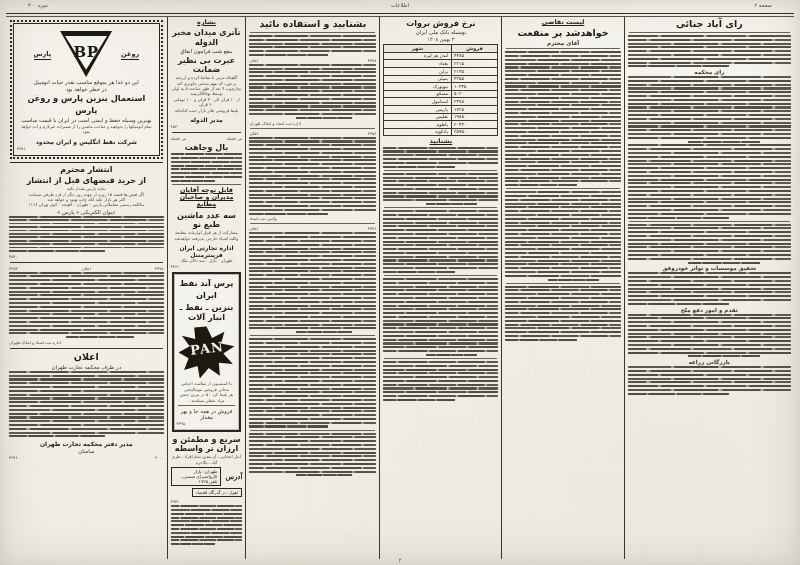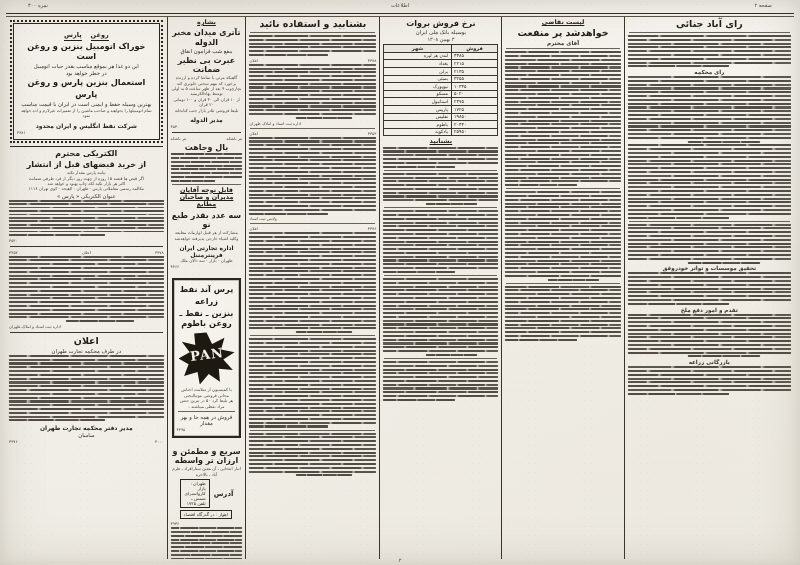--- a/index.html
+++ b/index.html
@@ -114,21 +114,21 @@
       rgba(42,36,28,.80) 55%, rgba(42,36,28,.22) 56%,
       rgba(42,36,28,.78) 58.5%, rgba(42,36,28,.78) 81%,
       rgba(42,36,28,.26) 82%, rgba(42,36,28,.76) 84%,
       rgba(42,36,28,.76) 100%);}
   .ln.short{width:62%;margin-right:auto;margin-left:0;}
   .ln.short2{width:44%;margin-right:19%;}
   .ln.tiny{height:1.7px;}
 
   
   .adbox{
-    border:1px solid #2b251d;margin:9px 1px;padding:3px 3px 4px;
+    border:1px solid #2b251d;margin:3px 1px;padding:3px 3px 4px;
     background:rgba(255,255,255,.25);
     position:relative;
   }
   .adbox.fancy{
     border:2.6px double #2b251d;
     box-shadow:inset 0 0 0 1px rgba(43,37,29,.25);
   }
   .adbox.orn{
     border:1px solid #2b251d;
     outline:2.6px dotted #2b251d;outline-offset:1.5px;
@@ -184,21 +184,21 @@
   }
   .rate-tbl th,.rate-tbl td{
     border:.7px solid #3a342a;padding:.6px 1.5px;text-align:center;
     line-height:5.4px;
   }
   .rate-tbl th{font-weight:bold;font-size:5px;background:rgba(0,0,0,.035);}
   .rate-tbl td.city{text-align:right;padding-right:2.5px;}
   .rate-tbl td.val{text-align:left;padding-left:2.5px;letter-spacing:.2px;}
 
   
-  .addr-row{display:flex;align-items:center;justify-content:flex-end;gap:4px;margin:2px 9px;}
+  .addr-row{display:flex;align-items:center;justify-content:space-between;gap:4px;margin:2px 0;font-family:Liberation Serif, serif;}
   .addr-key{font-size:7px;font-weight:bold;color:#231e17;}
   .addr-box{border:1px solid #2b251d;padding:1px 3px;font-size:4.4px;line-height:5px;color:#332c23;}
 
   .refno{font-size:4px;color:#4a4236;text-align:left;margin-top:1px;}
   .refrow{display:flex;justify-content:space-between;font-size:4px;color:#4a4236;margin:1px 0;}
   .center{text-align:center;}
   .pgnum{position:absolute;bottom:2px;left:50%;transform:translateX(-50%);font-size:5px;color:#4a4236;}
 </style>
 </head>
 <body>
@@ -723,31 +723,31 @@
           <div class="ln v3"></div>
         <div class="ln"></div>
           <div class="ln v2"></div>
           <div class="ln v3"></div>
         <div class="ln"></div>
           <div class="ln short"></div>
       </div>
 
       <hr class="hr-thin">
       <div class="hd hd-sm">قابل توجه آقایان مدیران و صاحبان مطابع</div>
-      <div class="hd hd-md">سه عدد بقدر طبع نو</div>
+      <div class="hd hd-md">سه عدد ماشین طبع نو</div>
       <div class="ad-fine">مشارکت از هر قبیل لوازمات مطبعه</div>
       <div class="ad-fine">وکلیه اشیاء خارجی پذیرفته خواهدشد</div>
       <div class="ad-sign">اداره تجارتی ایران فرینترمننل</div>
       <div class="ad-fine">طهران - بازار - سه دالان ملک</div>
       <div class="refno">۴۴۶۶</div>
 
       <div class="adbox fancy">
         <div class="ad-title">پرس آند نفط</div>
-        <div class="ad-title">زراعه</div>
-        <div class="ad-title">بنزین ـ نفط ـ روغن باطوم</div>
+        <div class="ad-title">ایران</div>
+        <div class="ad-title">بنزین ـ نفط ـ انبار آلات</div>
         <div class="pan-mark">
           <div class="pan-burst"></div>
           <div class="pan-txt">PAN</div>
         </div>
         <div class="ad-fine">با کمیسیون از سلامت اجناس مجانی فروشی موتیالیجتی</div>
         <div class="ad-fine">هر بلیط کرد ۵۰ در بنزین جنس مراد نفظی میباشند ـ</div>
         <hr class="hr-thin">
         <div class="ad-sub">فروش در همه جا و بهر مقدار</div>
         <div class="refno">۴۳۹۵</div>
       </div>
@@ -775,36 +775,40 @@
         <div class="ln v2"></div>
           <div class="ln short"></div>
       </div>
     </div>
 
     <div class="col c6">
 
       <div class="adbox orn">
         <div class="bp-wrap">
           <span class="bp-side"><u>روغن</u></span>
+          <span class="bp-mark">
+            <span class="bp-tri"></span>
+            <span class="bp-tri-in"></span>
+            <span class="bp-txt">BP</span>
+          </span>
           <span class="bp-side"><u>پارس</u></span>
         </div>
-        <div class="ad-title">خوراک اتومبیل بنزین و روغن است</div>
         <div class="ad-sub">این دو غذا هر بموقع مناسب بقدر حیات اتومبیل</div>
         <div class="ad-sub">در خطر خواهد بود</div>
         <div class="ad-title">استعمال بنزین پارس و روغن</div>
         <div class="ad-title">پارس</div>
         <div class="ad-sub">بهترین وسیله حفظ و ایمنی است در ایران با قیمت مناسب</div>
         <div class="ad-fine">تمام اتومبیلها را بخواهید و صاحب ماشین را از تعمیرات غیرلازم و اده خواهد نمود</div>
         <div class="ad-sign">شرکت نفط انگلیس و ایران محدود</div>
         <div class="refno">۴۳۸۱</div>
       </div>
 
       <hr class="hr-dbl">
 
-      <div class="hd hd-md">الکتریکی محترم</div>
+      <div class="hd hd-md">انتشار محترم</div>
       <div class="hd hd-md">از خرید قبضهای قبل از انتشار</div>
       <div class="ad-fine">بیانیه پارس مقدار تکیه</div>
       <div class="ad-fine">اگر قبض ها قبضه ۱۵ روزه از چهت روز دیگر از فرد طرفی ضمانت</div>
       <div class="ad-fine">اکثر هر بازار تکیه لکه چاپ بهبود و خواهد شد</div>
       <div class="ad-fine">مکالمه رسمی معاملاتی پارس - طهران - لاهیجه - کوی تهران ۱۱۱۶</div>
       <div class="ad-sub">عنوان الکتریکی « پارس »</div>
       <div class="body">
         <div class="ln tiny"></div>
           <div class="ln tiny v2"></div>
           <div class="ln tiny v3"></div>

